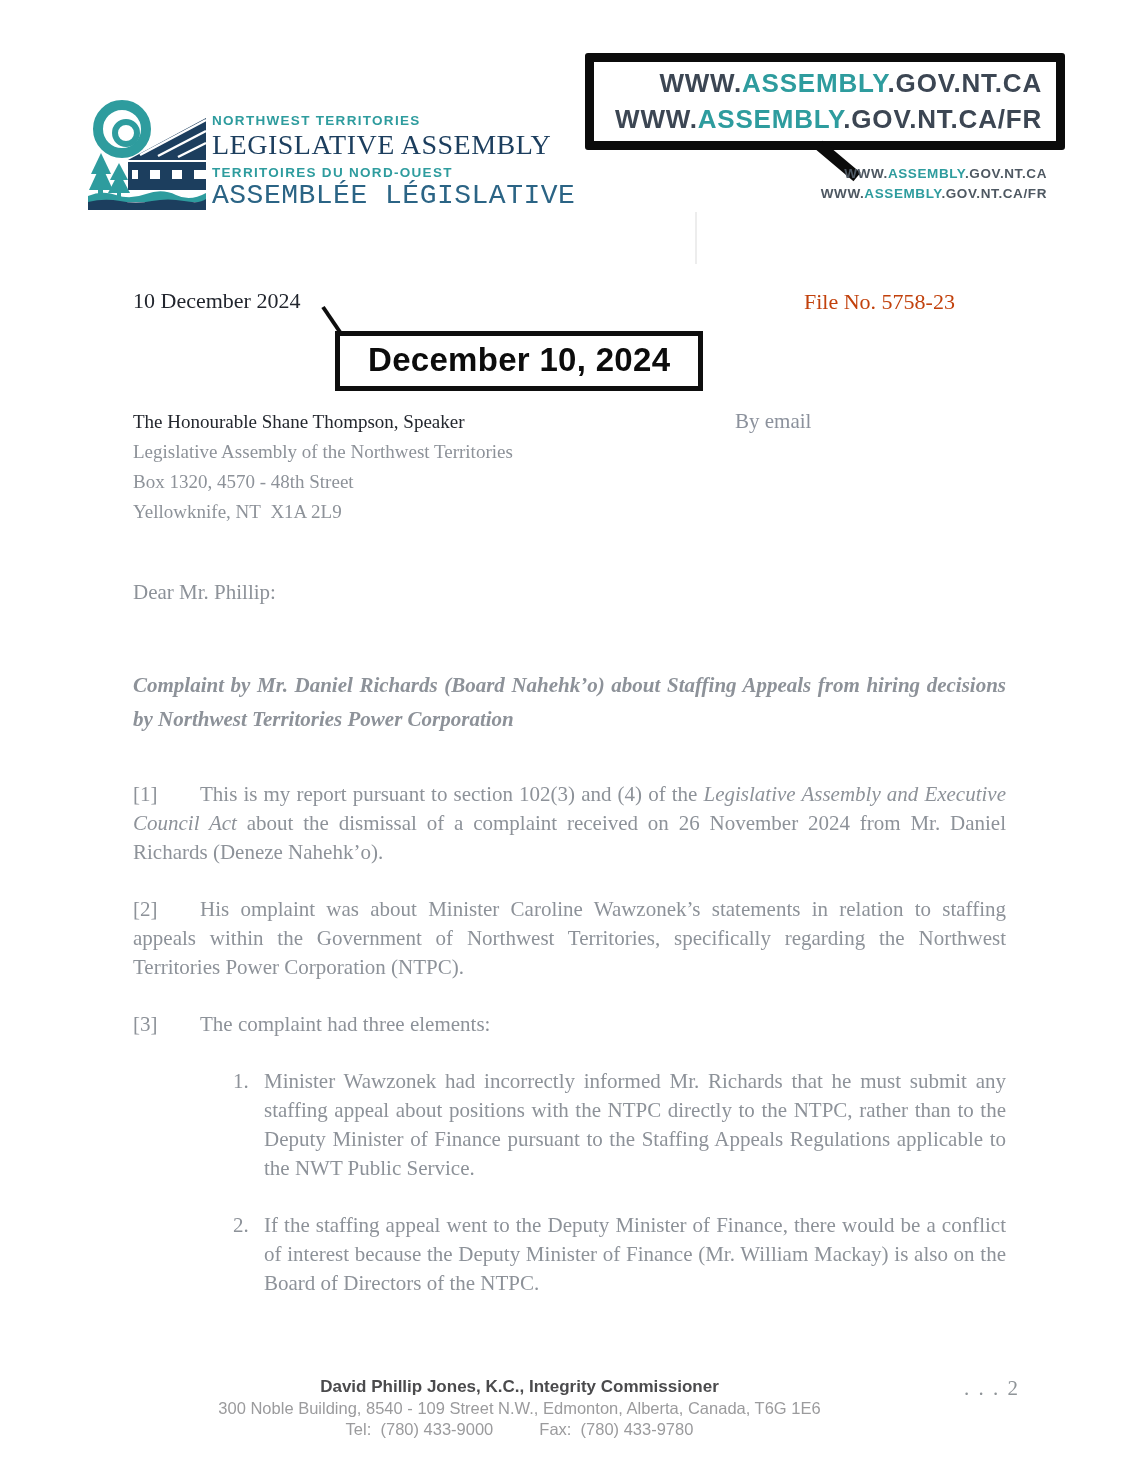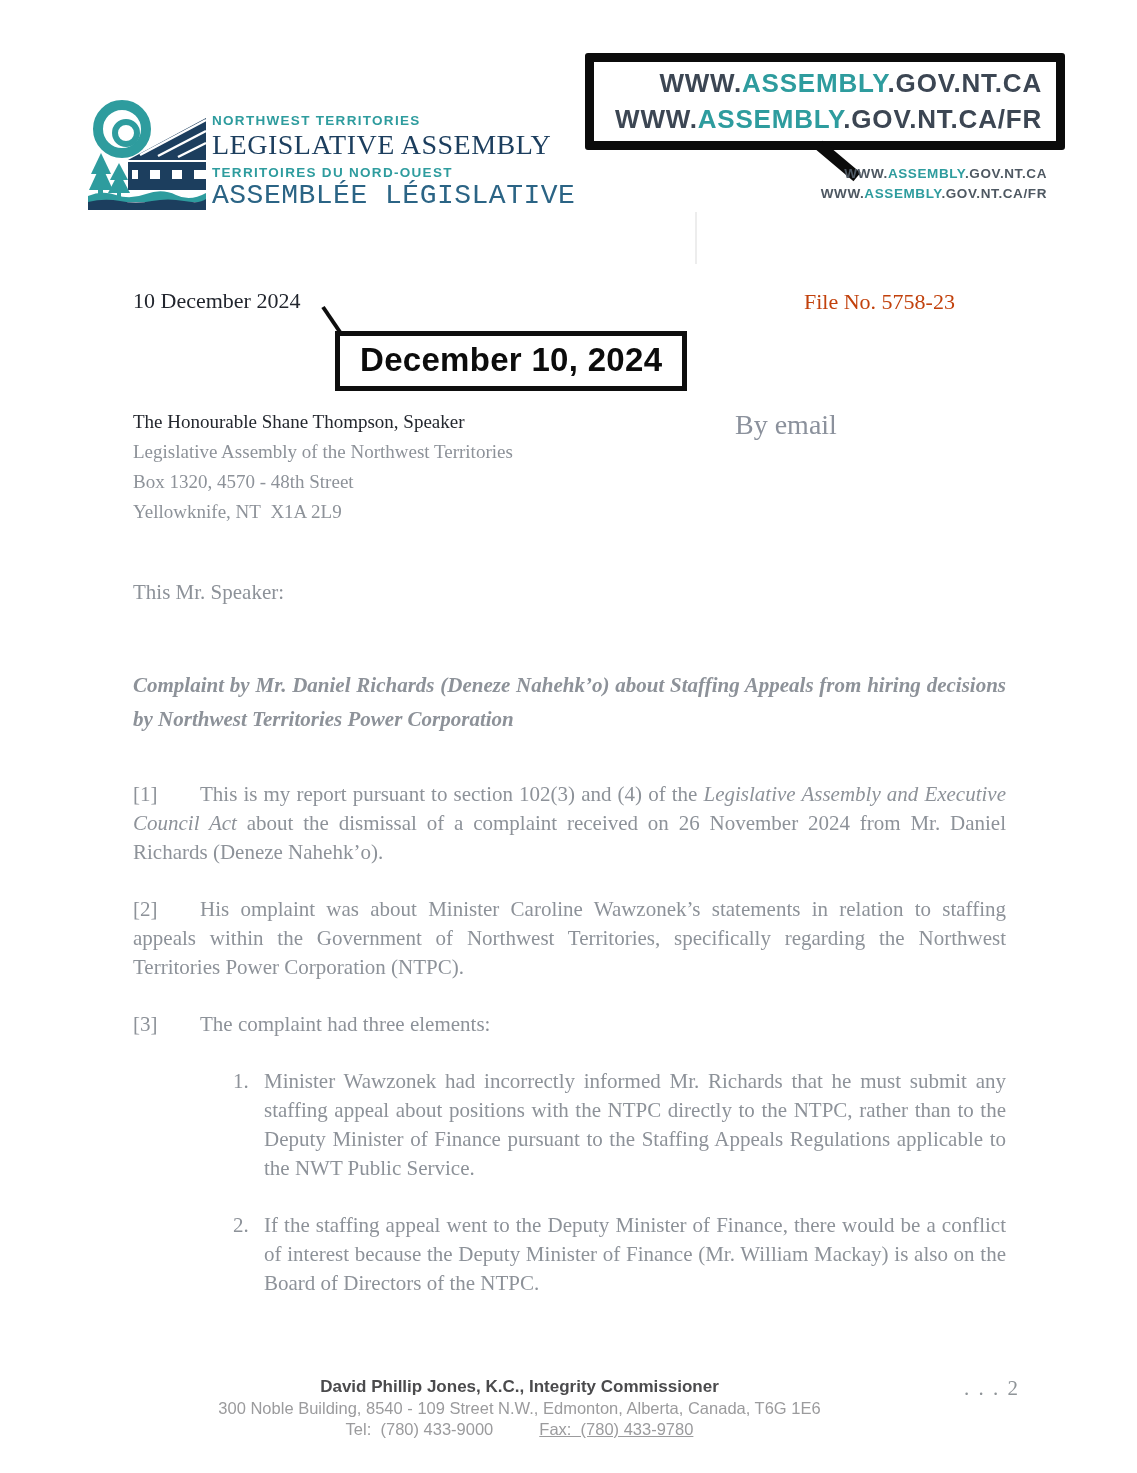--- a/index.html
+++ b/index.html
@@ -41,49 +41,49 @@
   .small-urls .hl { color:#2E9C9E; }
   .scan-artifact { position:absolute; left:695px; top:212px; width:2px; height:52px; background:#ededed; }
 
   
   .date-line { position:absolute; left:133px; top:288px; font-size:22px; color:#22262E; }
   .file-no   { position:absolute; left:768px; top:289px; font-size:22px; color:#c2410c;margin-left:36px; }
   .date-connector { position:absolute; left:315px; top:303px; }
   .date-annotation {
     position:absolute; left:335px; top:331px;
     border:5px solid #0e0e0e; background:#ffffff;
-    padding:5px 20px 7px;
+    padding:5px 28px 7px;
     font-family:"Liberation Sans", sans-serif; font-weight:bold;
     font-size:33px; letter-spacing:0.3px; color:#0c0c0c; white-space:nowrap;
   }
 
   
   .recipient { position:absolute; left:133px; top:407px; font-size:19px; line-height:30px; color:#8D9299; }
   .recipient .dark { color:#23272E; }
-  .by-email  { position:absolute; left:735px; top:409px; font-size:28px; color:#8B919C; }
+  .by-email  { position:absolute; left:735px; top:409px; font-size:21px; color:#8B919C; }
 
   
   .letter-body { position:absolute; left:133px; top:578px; width:873px; font-size:21px; line-height:29px; color:#8D9299; }
   .salutation { margin-bottom:61px; }
   .subject { font-weight:bold; font-style:italic; line-height:34px; text-align:justify; margin-bottom:44px; }
   .para { text-align:justify; margin-bottom:28px; }
   .para .pnum { display:inline-block; width:67px; }
   .para-last { }
   .list-item { display:flex; margin-left:100px; margin-bottom:28px; }
   .list-num { flex:none; width:31px; }
   .list-text { flex:1; text-align:justify; }
 
   
   .footer {
     position:absolute; left:0; top:1376px; width:1039px; text-align:center;
     font-family:"Liberation Sans", sans-serif; color:#9B9B9D;
     font-size:16.5px; line-height:21.5px;
   }
   .footer .name { font-weight:bold; color:#4B4B4D; font-size:17px; }
-  .footer .fax { margin-left:46px;text-decoration:underline; }
+  .footer .fax { margin-left:46px; }
   .page-marker { position:absolute; right:117px; top:1376px; font-family:"Liberation Serif", serif; font-size:21px; color:#8F9498; letter-spacing:2px; }
 </style>
 </head>
 <body>
 
 <div class="page">
 
   <svg class="logo-graphic" viewBox="0 0 120 112" xmlns="http://www.w3.org/2000/svg">
     <circle cx="34" cy="31" r="24" fill="none" stroke="#2E9C9E" stroke-width="10"></circle>
     <circle cx="38" cy="35" r="11" fill="none" stroke="#2E9C9E" stroke-width="6"></circle>
@@ -136,23 +136,23 @@
 
   <div class="recipient">
     <div class="dark">The Honourable Shane Thompson, Speaker</div>
     <div>Legislative Assembly of the Northwest Territories</div>
     <div>Box 1320, 4570 - 48th Street</div>
     <div>Yellowknife, NT&nbsp; X1A 2L9</div>
   </div>
   <div class="by-email">By email</div>
 
   <div class="letter-body">
-    <div class="salutation">This Mr. Speaker:</div>
+    <div class="salutation">Dear Mr. Phillip:</div>
 
-    <div class="subject">Complaint by Mr. Daniel Richards (Deneze Nahehk’o) about Staffing Appeals from hiring decisions by Northwest Territories Power Corporation</div>
+    <div class="subject">Complaint by Mr. Daniel Richards (Board Nahehk’o) about Staffing Appeals from hiring decisions by Northwest Territories Power Corporation</div>
 
     <p class="para"><span class="pnum">[1]</span><span>This is my report pursuant to section 102(3) and (4) of the </span><em>Legislative Assembly and Executive Council Act</em><span> about the dismissal of a complaint received on 26 November 2024 from Mr. Daniel Richards (Deneze Nahehk’o).</span></p>
 
     <p class="para"><span class="pnum">[2]</span><span>His omplaint was about Minister Caroline Wawzonek’s statements in relation to staffing appeals within the Government of Northwest Territories, specifically regarding the Northwest Territories Power Corporation (NTPC).</span></p>
 
     <p class="para para-last"><span class="pnum">[3]</span><span>The complaint had three elements:</span></p>
 
     <div class="list-item">
       <span class="list-num">1.</span>
       <span class="list-text">Minister Wawzonek had incorrectly informed Mr. Richards that he must submit any staffing appeal about positions with the NTPC directly to the NTPC, rather than to the Deputy Minister of Finance pursuant to the Staffing Appeals Regulations applicable to the NWT Public Service.</span>

